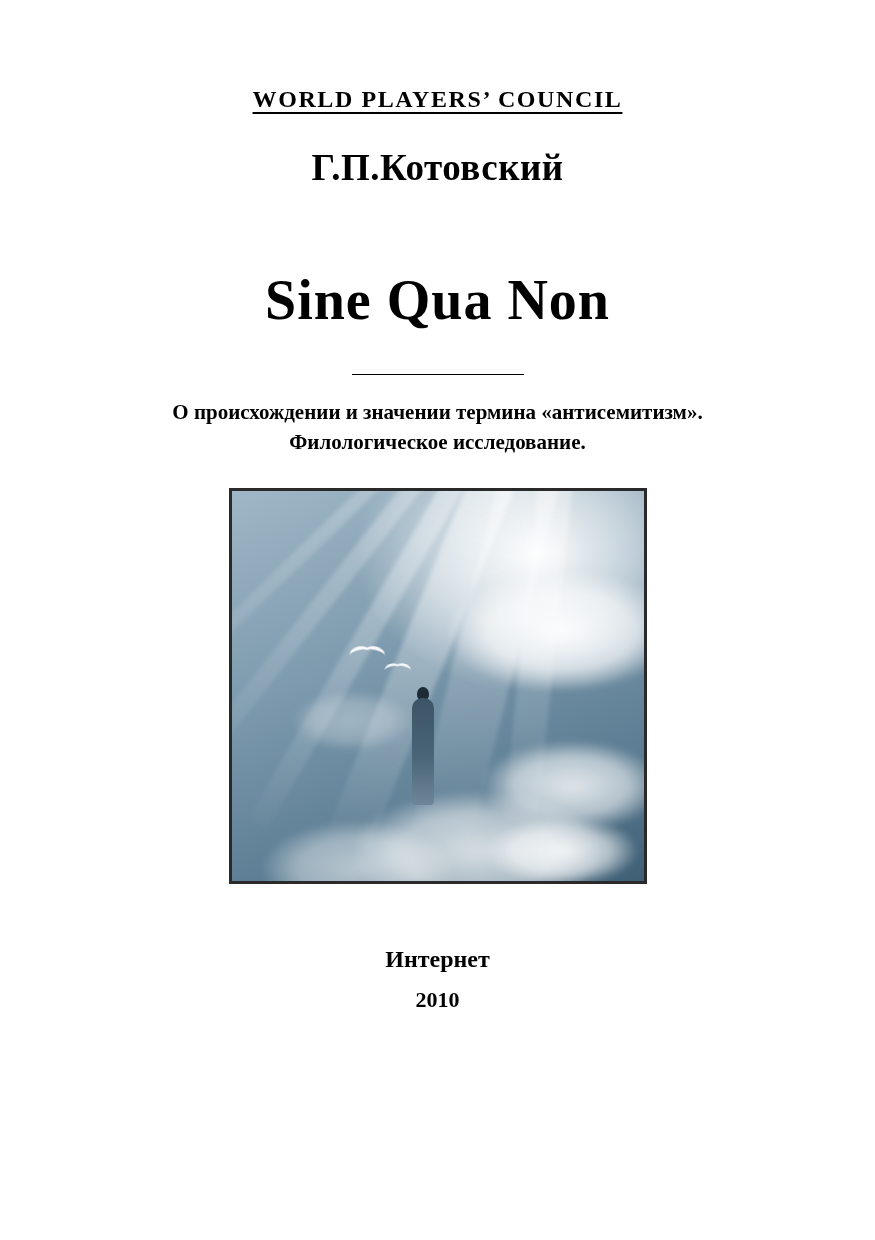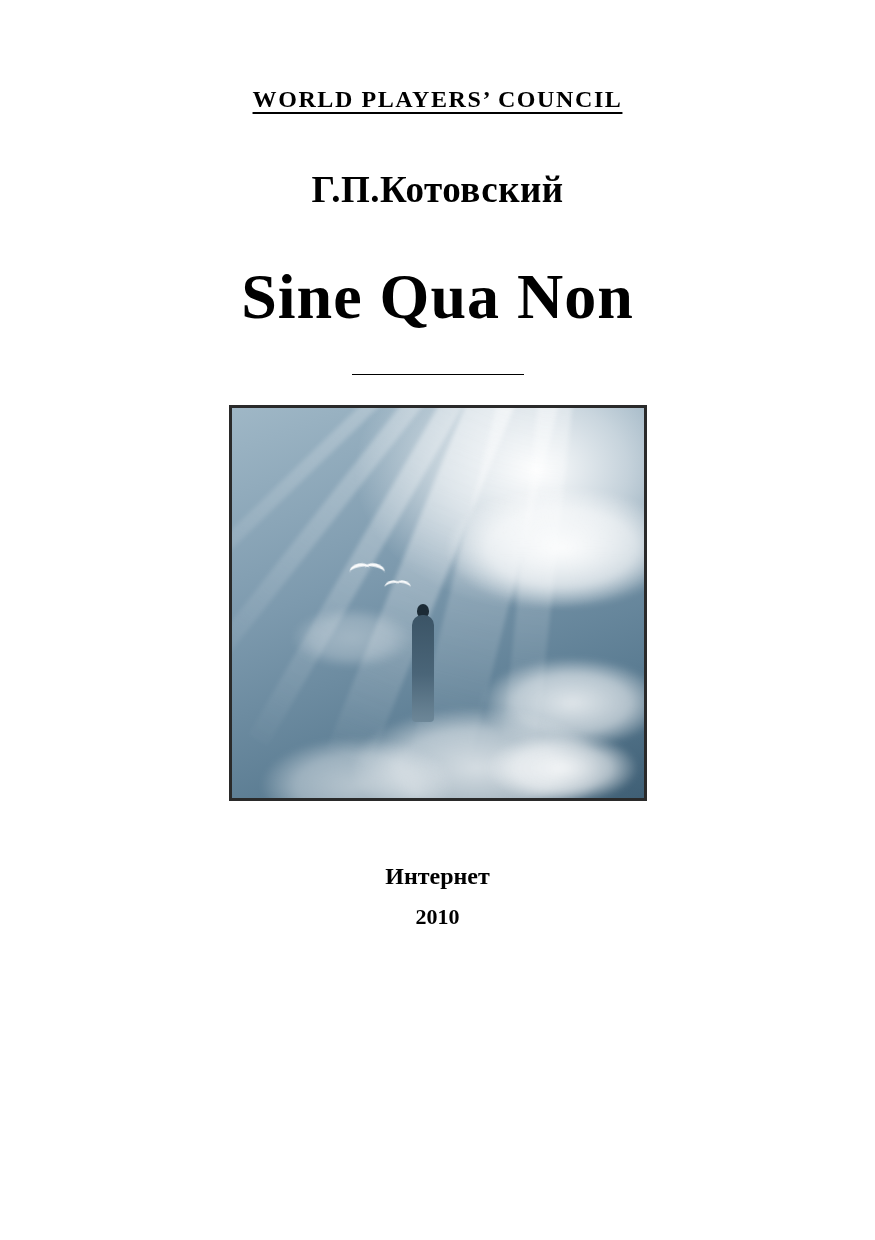--- a/index.html
+++ b/index.html
@@ -30,33 +30,33 @@
     font-family: "Liberation Serif", serif;
     font-weight: bold;
     font-size: 24px;
     letter-spacing: 1.6px;
     text-decoration: underline;
     text-underline-offset: 5px;
     text-align: center;
   }
 
   .author {
-    margin-top: 55px;
+    margin-top: 33px;
     font-family: "Liberation Serif", serif;
     font-weight: bold;
     font-size: 37px;
     letter-spacing: 0.5px;
     text-align: center;
   }
 
   .title {
-    margin-top: 52px;
-    font-family: "Liberation Serif", serif;
-    font-weight: bold;
-    font-size: 64px;
+    margin-top: 82px;
+    font-family: "Liberation Serif", serif;
+    font-weight: bold;
+    font-size: 56px;
     letter-spacing: 1px;
     text-align: right;
     line-height: 1.05;
   }
 
   .rule {
     margin-top: 44px;
     width: 172px;
     height: 0;
     border-top: 1.5px solid #000;
@@ -179,20 +179,21 @@
 <div class="page">
 
   <div class="publisher">WORLD PLAYERS’ COUNCIL</div>
 
   <div class="author">Г.П.Котовский</div>
 
   <div class="title">Sine Qua Non</div>
 
   <div class="rule"></div>
 
+  <div class="subtitle">О происхождении и значении термина «антисемитизм». Филологическое исследование.</div>
 
   <div class="cover-image-frame">
     <div class="sky"></div>
     <div class="ray r1"></div>
     <div class="ray r2"></div>
     <div class="ray r3"></div>
     <div class="ray r4"></div>
     <div class="ray r5"></div>
     <div class="ray r6"></div>
     <div class="cloud c1"></div>

